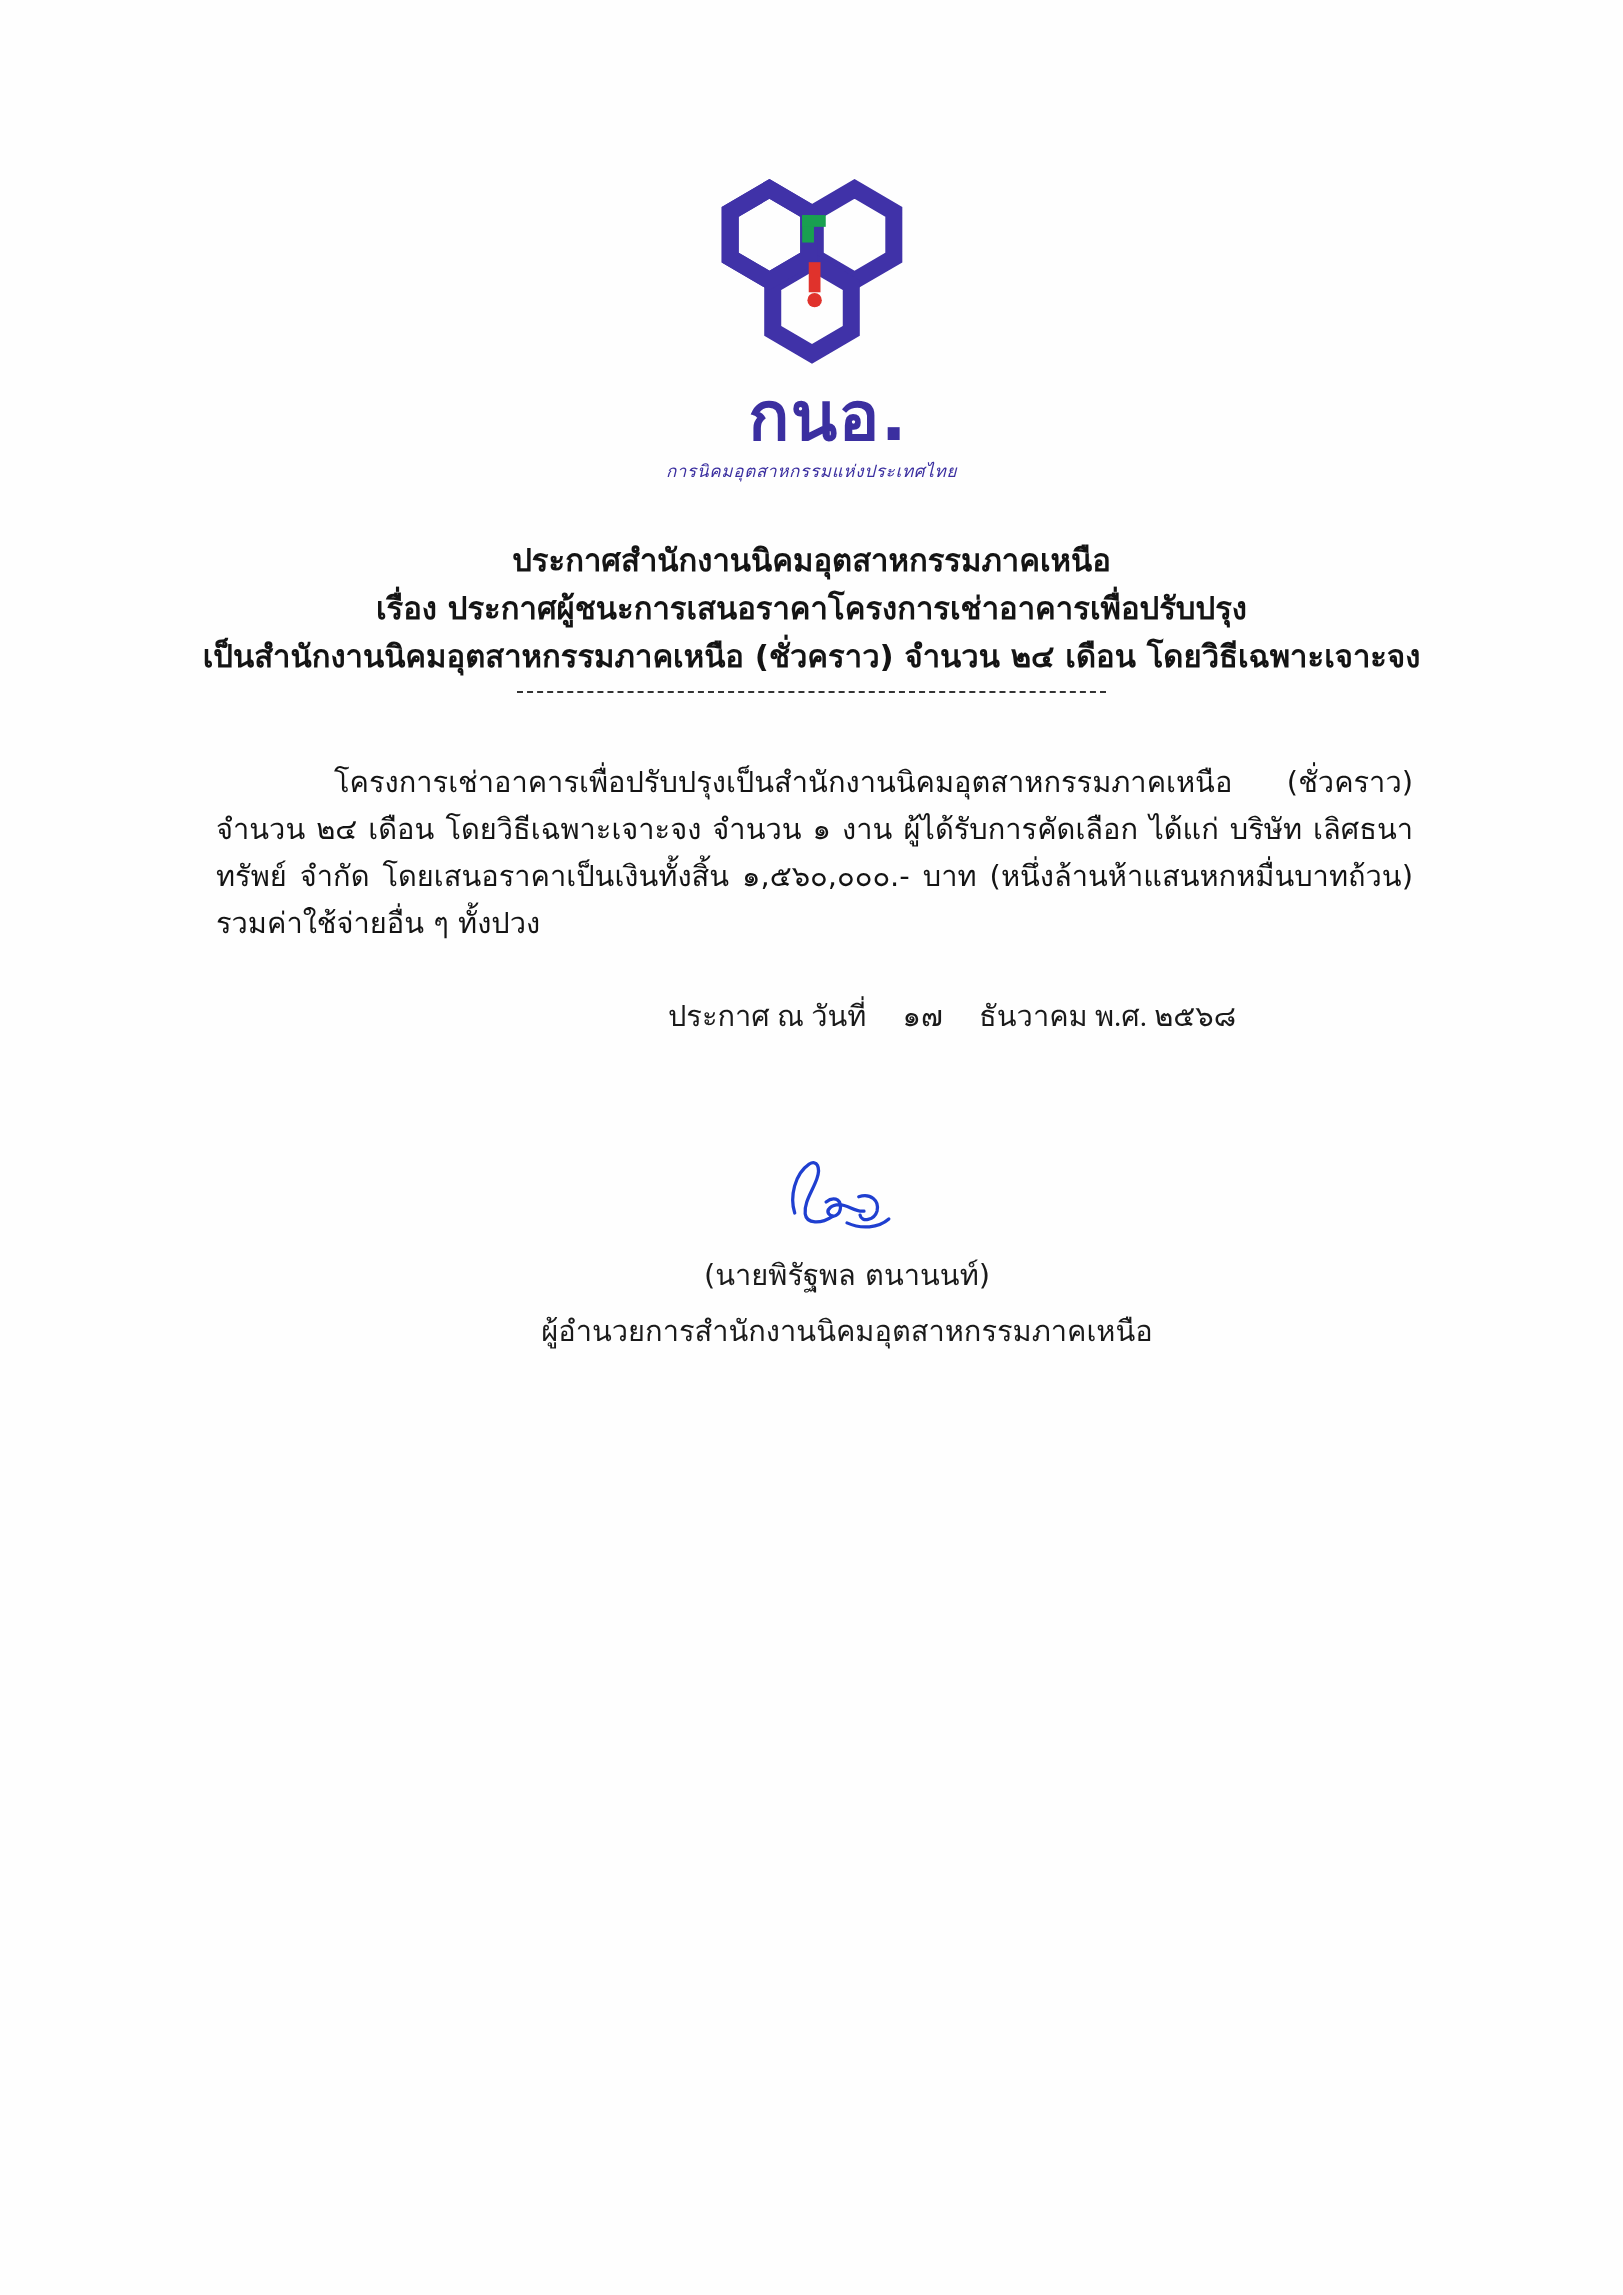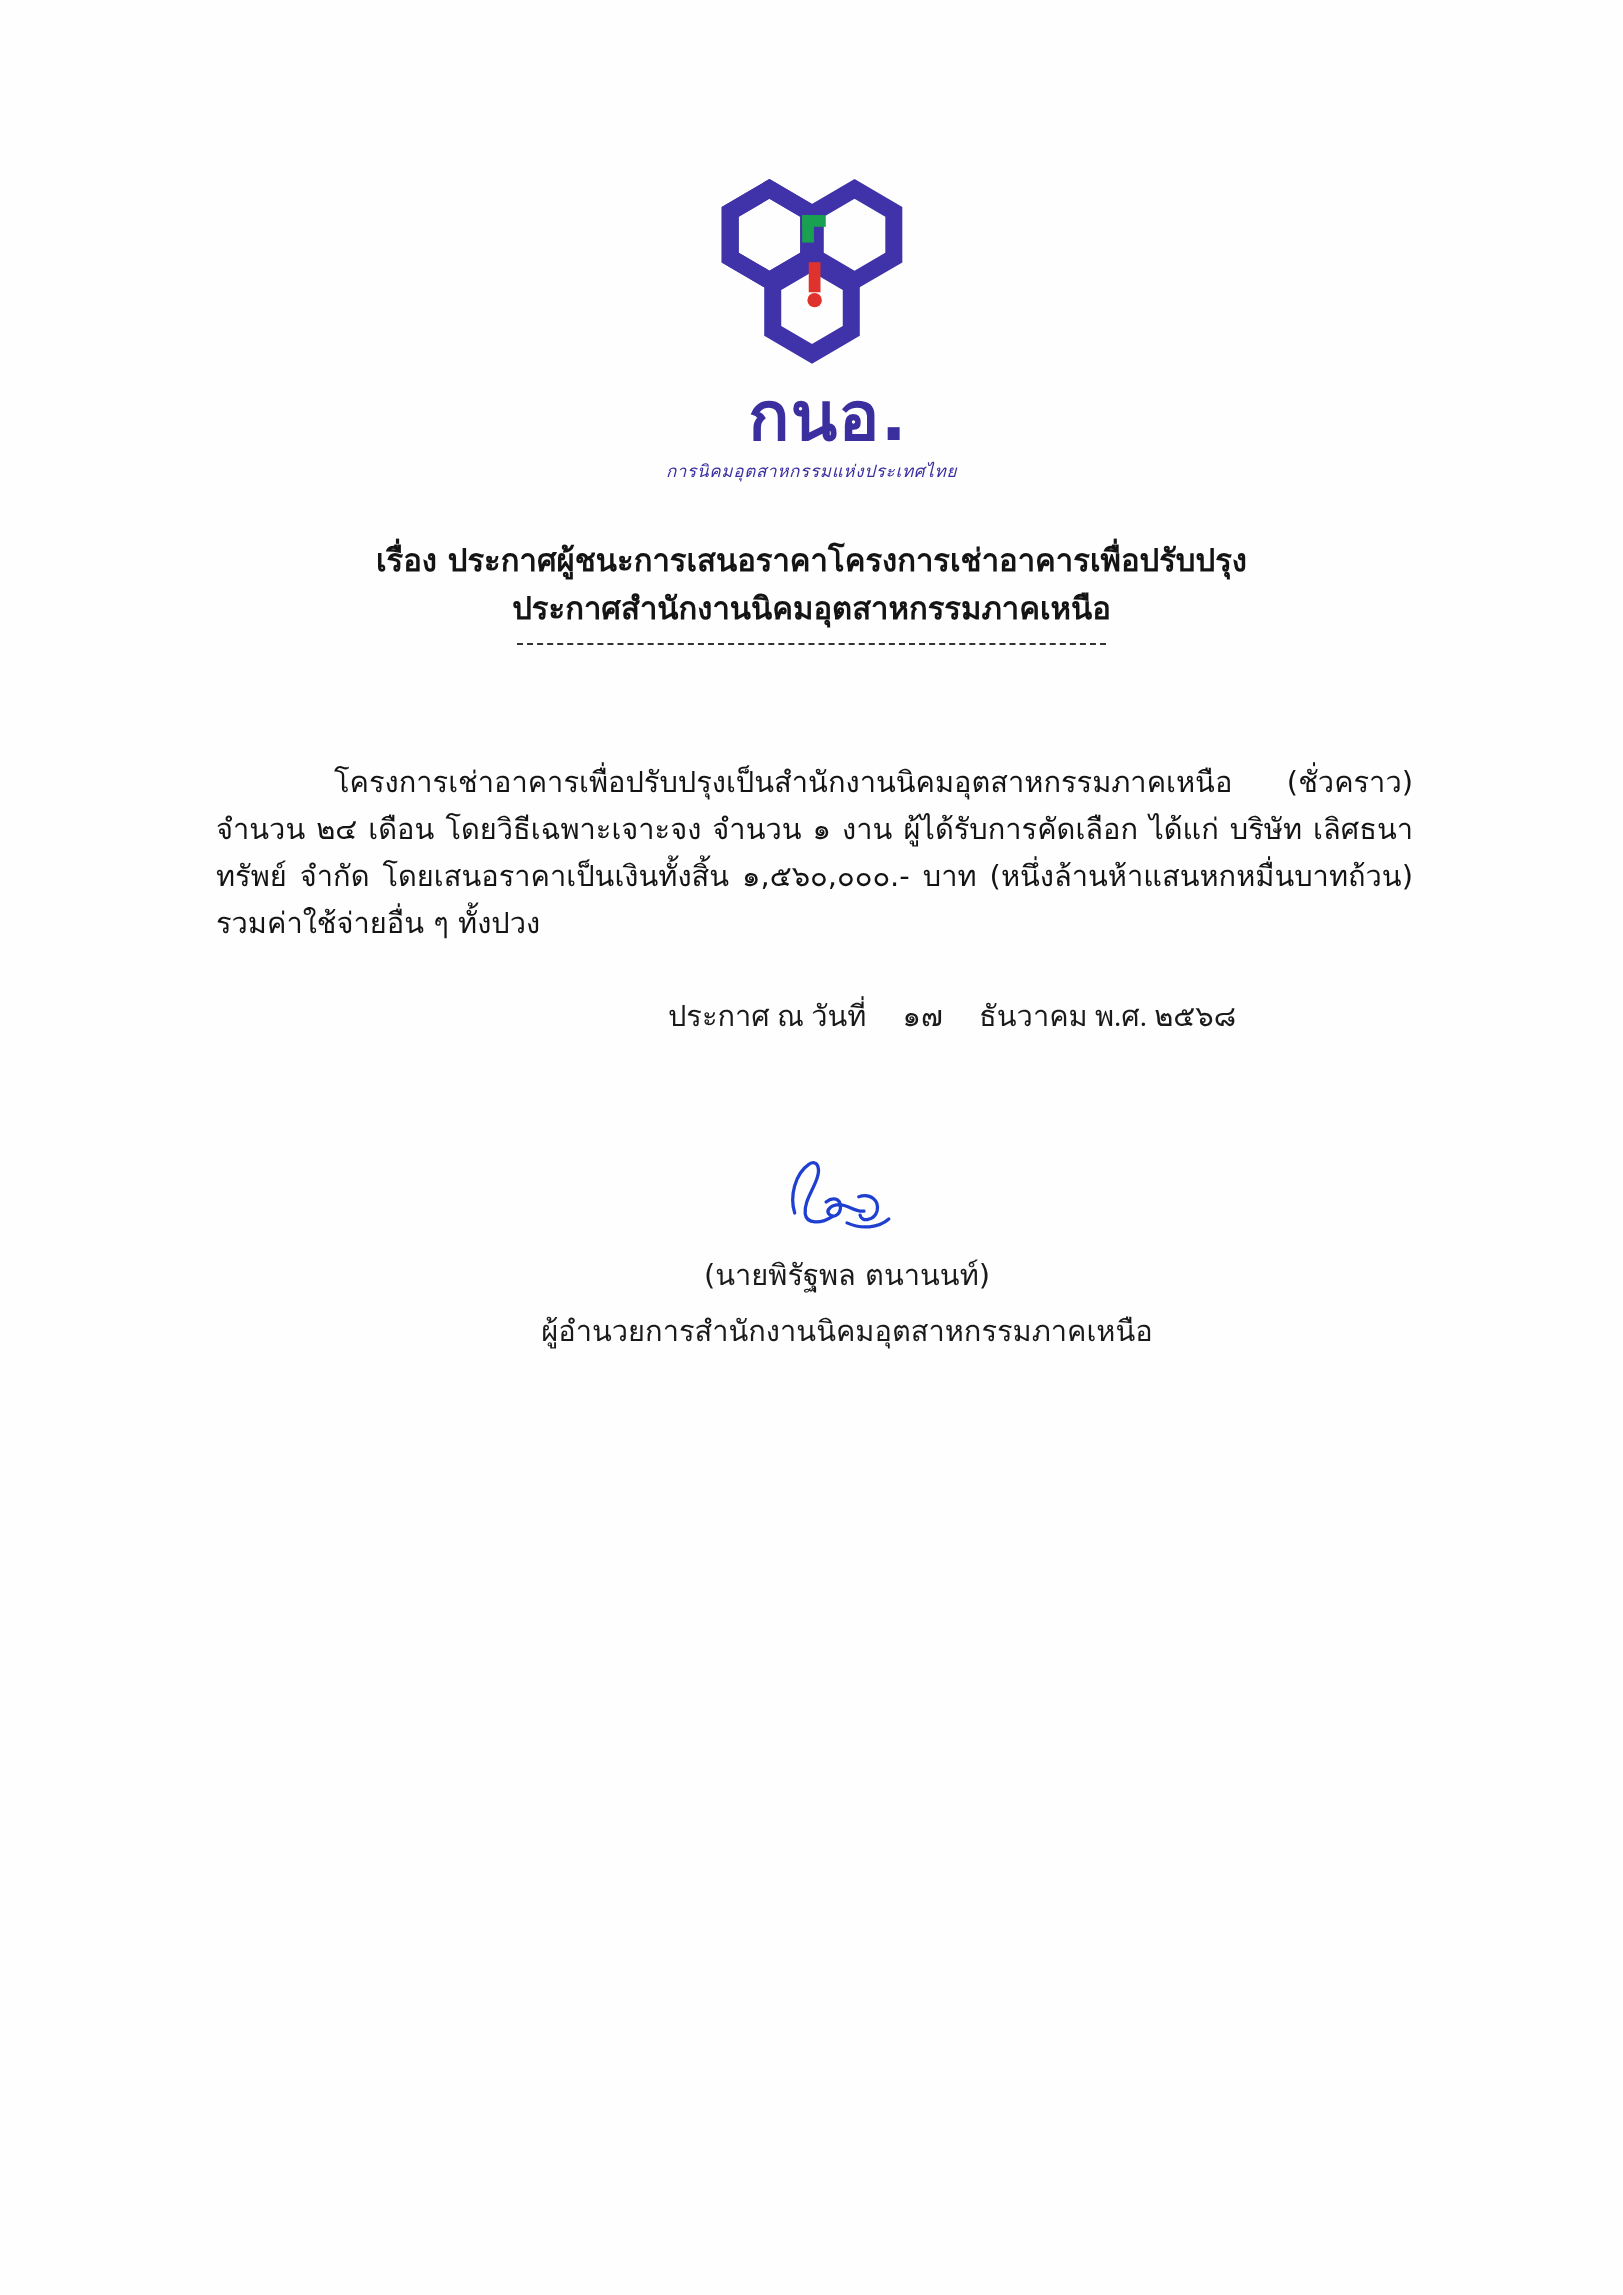--- a/index.html
+++ b/index.html
@@ -150,22 +150,23 @@
         <path d="M150 78 L186 78 L186 96 L150 96 Z" fill="#19a050"></path>
         <path d="M160 150 L178 150 L178 196 L160 196 Z" fill="#e0322c"></path>
         <circle cx="169" cy="208" r="11" fill="#e0322c"></circle>
       </svg>
     </div>
     <div class="logo-word">กนอ.</div>
     <div class="logo-sub">การนิคมอุตสาหกรรมแห่งประเทศไทย</div>
   </div>
 
   <div class="title-block">
+    <div class="title-line">ประกาศสำนักงานนิคมอุตสาหกรรมภาคเหนือ</div>
     <div class="title-line">เรื่อง  ประกาศผู้ชนะการเสนอราคาโครงการเช่าอาคารเพื่อปรับปรุง</div>
-    <div class="title-line">ประกาศสำนักงานนิคมอุตสาหกรรมภาคเหนือ</div>
+    <div class="title-line">เป็นสำนักงานนิคมอุตสาหกรรมภาคเหนือ (ชั่วคราว) จำนวน ๒๔ เดือน โดยวิธีเฉพาะเจาะจง</div>
     <div class="rule"></div>
   </div>
 
   <div class="body-block">
     <div class="para"><span class="indent"></span><span>โครงการเช่าอาคารเพื่อปรับปรุงเป็นสำนักงานนิคมอุตสาหกรรมภาคเหนือ (ชั่วคราว) จำนวน ๒๔ เดือน โดยวิธีเฉพาะเจาะจง จำนวน ๑ งาน ผู้ได้รับการคัดเลือก ได้แก่ บริษัท เลิศธนาทรัพย์ จำกัด โดยเสนอราคาเป็นเงินทั้งสิ้น ๑,๕๖๐,๐๐๐.- บาท (หนึ่งล้านห้าแสนหกหมื่นบาทถ้วน) รวมค่าใช้จ่ายอื่น ๆ ทั้งปวง</span></div>
     <div class="date-line">ประกาศ ณ วันที่     ๑๗     ธันวาคม พ.ศ. ๒๕๖๘</div>
   </div>
 
   <div class="sign-block">
     <div class="sign-inner">

